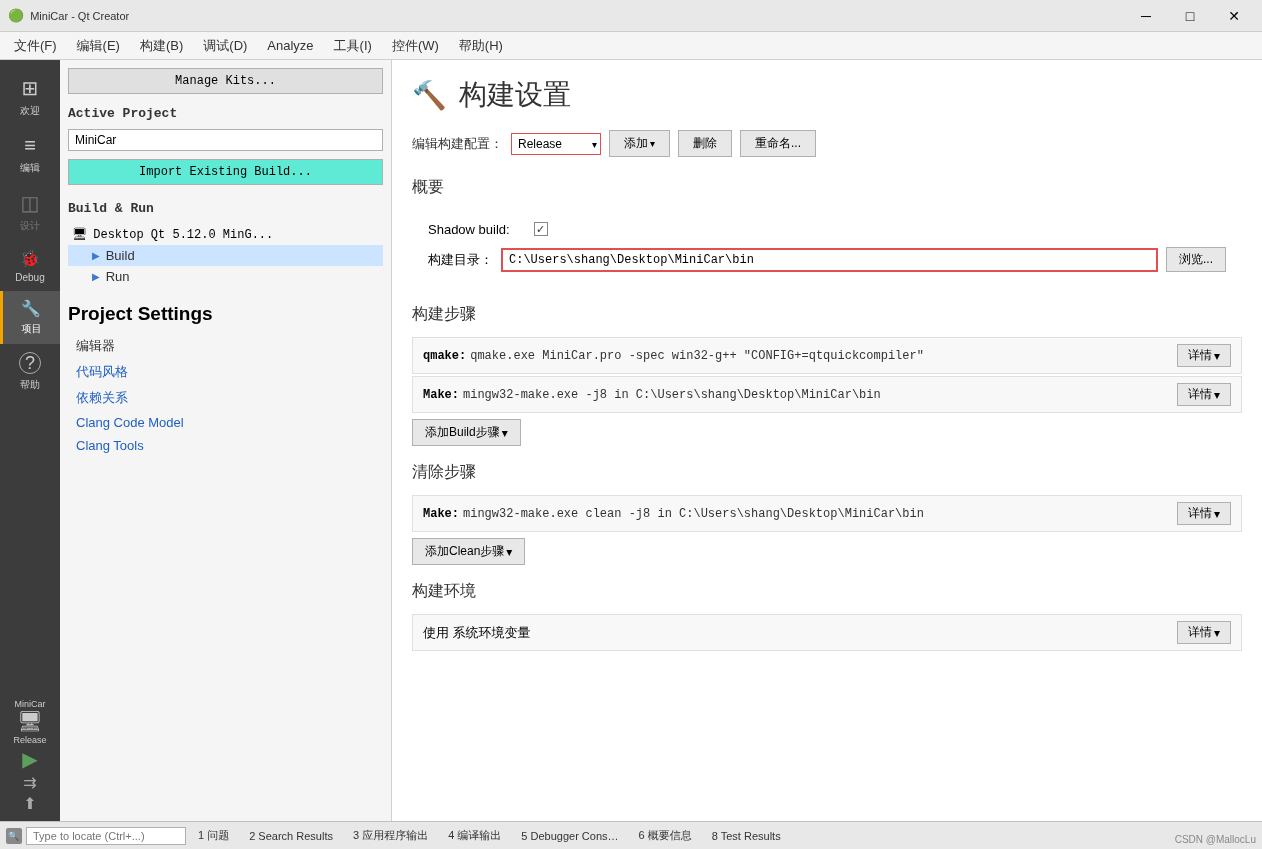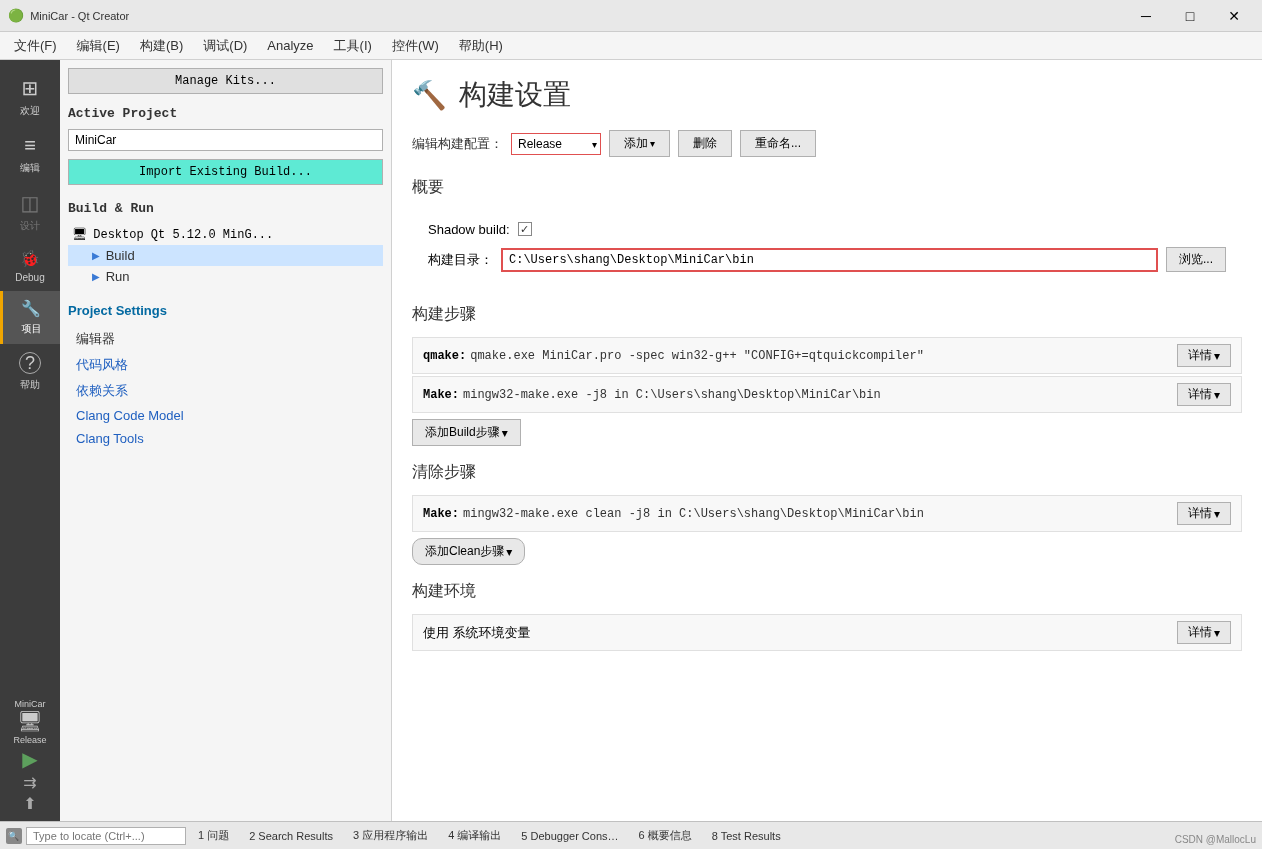--- a/index.html
+++ b/index.html
@@ -60,21 +60,21 @@
     }
 
     .build-run-section { margin-bottom: 16px; }
     .desktop-item { display: flex; align-items: center; gap: 6px; padding: 3px 4px; font-size: 12px; font-family: 'Courier New', monospace; }
     .tree-item { display: flex; align-items: center; gap: 6px; padding: 3px 4px 3px 24px; font-size: 13px; cursor: pointer; }
     .tree-item.selected { background: #cce4ff; }
     .tree-arrow { font-size: 10px; color: #3a7ad5; }
     .tree-label { color: #333; }
 
     .project-settings-section {}
-    .ps-title { font-weight: bold; font-size: 13px; margin-bottom: 8px; color: #0369a1; }
+    .ps-title { font-weight: bold; font-size: 19px; margin-bottom: 8px; color: #000000; }
     .ps-item { padding: 4px 8px; font-size: 13px; cursor: pointer; color: #333; }
     .ps-item.link { color: #2060c0; }
 
     
     .right-content {
       flex: 1; background: white; padding: 16px 20px; overflow-y: auto;
     }
     .page-header { display: flex; align-items: center; gap: 12px; margin-bottom: 16px; }
     .build-icon { font-size: 28px; }
     .page-title { font-size: 28px; color: #333; font-weight: normal; }
@@ -91,21 +91,21 @@
 
     .action-btn {
       padding: 4px 14px; background: #e8e8e8; border: 1px solid #b0b0b0;
       cursor: pointer; font-size: 12px; display: flex; align-items: center; gap: 2px;
     }
     .btn-arrow { font-size: 10px; }
 
     .section-header { font-size: 16px; color: #333; margin-bottom: 12px; font-weight: normal; }
 
     .overview-box { padding: 12px 16px; margin-bottom: 16px; }
-    .shadow-row { display: flex; align-items: flex-start; gap: 8px; margin-bottom: 10px; font-size: 13px; }
+    .shadow-row { display: flex; align-items: flex-start; gap: 24px; margin-bottom: 10px; font-size: 13px; }
     .checkbox { width: 14px; height: 14px; border: 1px solid #888; background: white; display: flex; align-items: center; justify-content: center; cursor: pointer; }
     .dir-row { display: flex; align-items: center; gap: 8px; margin-bottom: 4px; font-size: 13px; }
     .dir-input {
       flex: 1; padding: 3px 6px; border: 2px solid #e05050; font-size: 12px;
       font-family: 'Courier New', monospace; background: white;
     }
     .browse-btn { padding: 3px 12px; background: #e8e8e8; border: 1px solid #b0b0b0; cursor: pointer; font-size: 12px; }
 
     .steps-section { margin-bottom: 16px; }
     .step-row {
@@ -316,21 +316,21 @@
     <div class="steps-section">
       <div class="section-header">清除步骤</div>
       <div class="step-row">
         <span class="step-label">Make:</span>
         <span class="step-value">mingw32-make.exe clean -j8 in C:\Users\shang\Desktop\MiniCar\bin</span>
         <button class="details-btn">
           <span>详情</span>
           <span>▾</span>
         </button>
       </div>
-      <button class="add-step-btn" style="margin-top:6px;border-radius:10px;">
+      <button class="add-step-btn" style="margin-top:6px;">
         <span>添加Clean步骤</span>
         <span>▾</span>
       </button>
     </div>
 
     <div class="steps-section">
       <div class="section-header">构建环境</div>
       <div class="env-row">
         <span class="env-label">使用 系统环境变量</span>
         <button class="details-btn">

